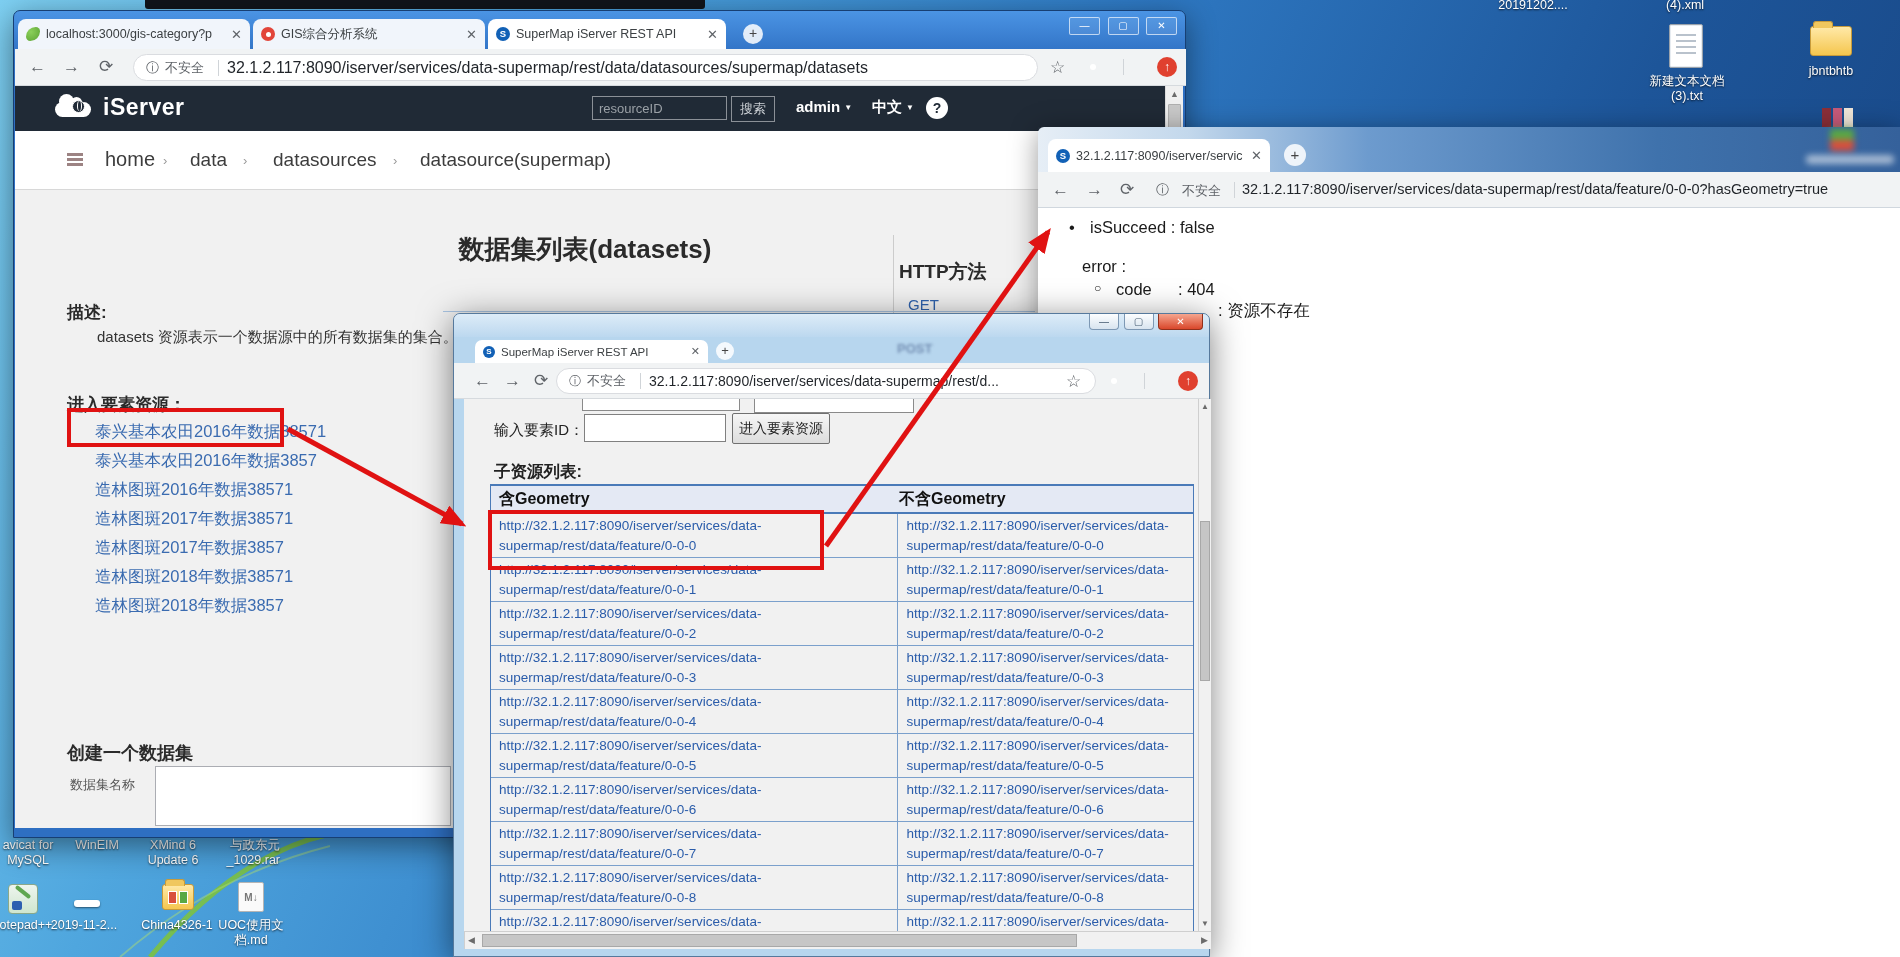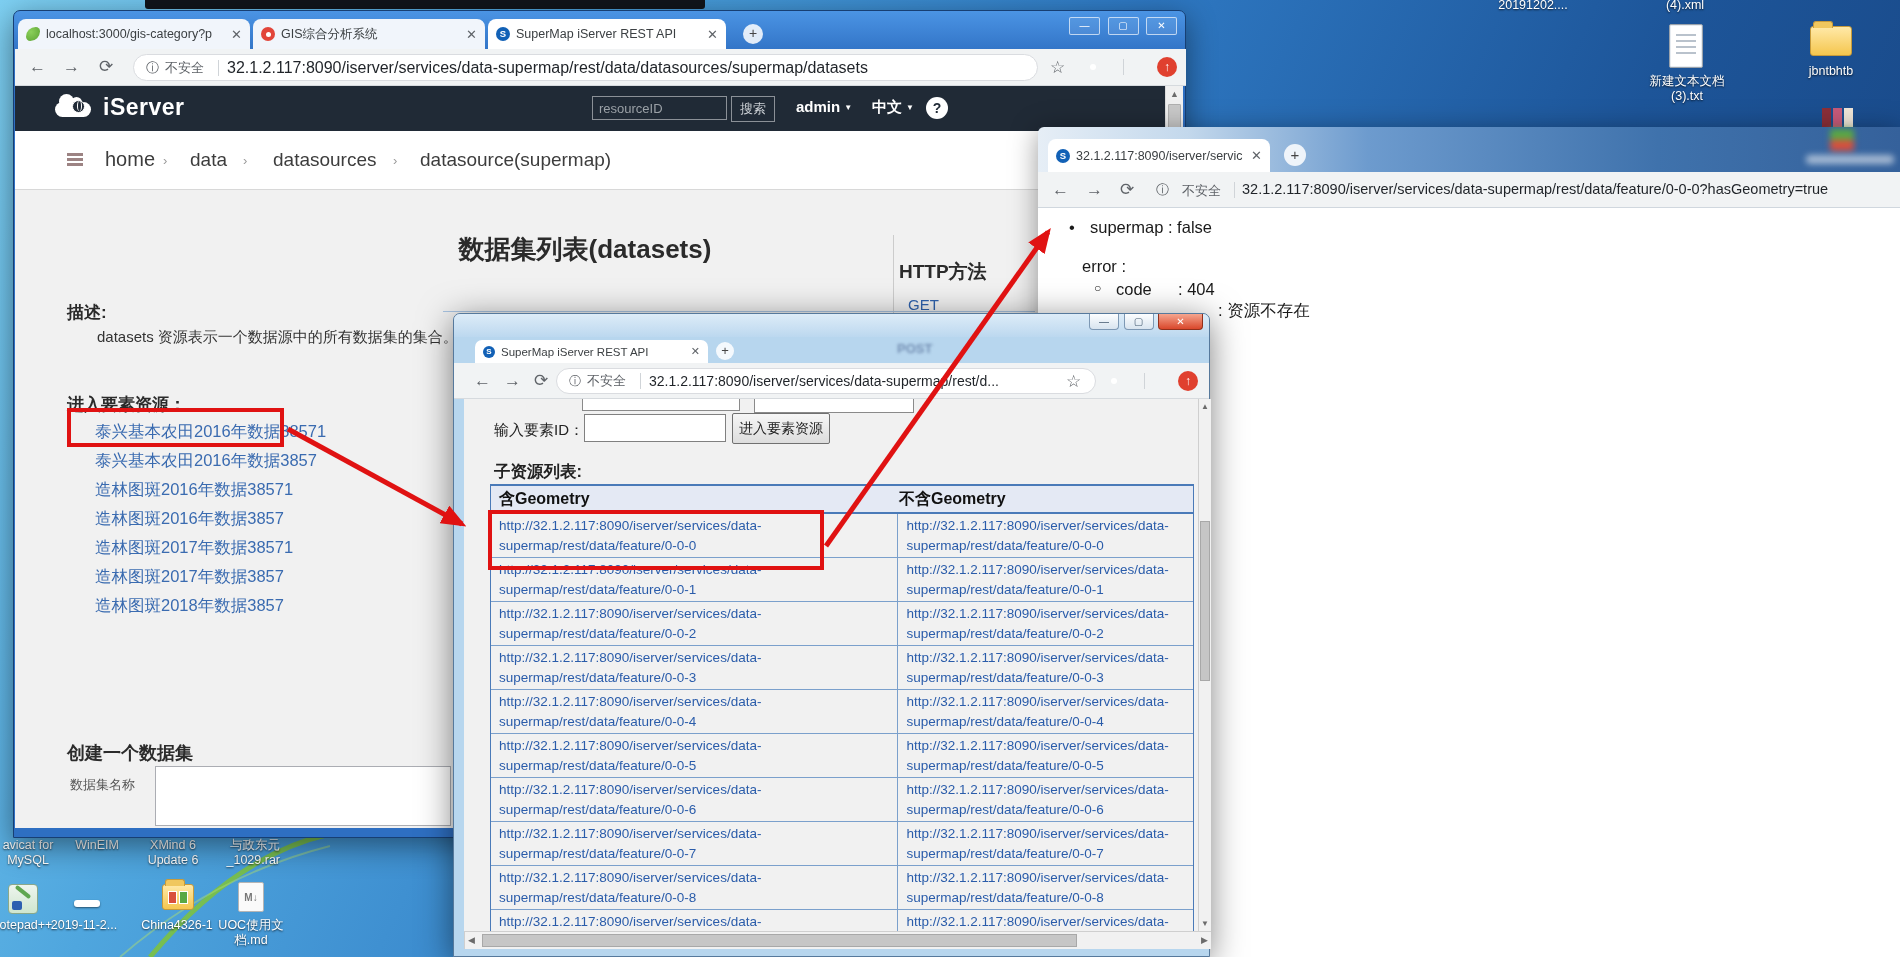--- a/index.html
+++ b/index.html
@@ -253,23 +253,23 @@
 
     <div class="main-content abs" style="left:1px;top:179px;width:1150px;height:638px;">
       <div class="pg-title abs" style="left:430px;top:42px;width:280px;">数据集列表(datasets)</div>
       <div class="bold-label abs" style="left:52px;top:111px;">描述:</div>
       <div class="abs" style="left:82px;top:138px;font-size:15px;color:#333;">datasets 资源表示一个数据源中的所有数据集的集合。</div>
       <div class="bold-label abs" style="left:52px;top:203px;">进入要素资源：</div>
       <div class="abs" style="left:80px;top:231px;width:330px;">
           <div class="ds-link">泰兴基本农田2016年数据38571</div>
           <div class="ds-link">泰兴基本农田2016年数据3857</div>
           <div class="ds-link">造林图斑2016年数据38571</div>
-          <div class="ds-link">造林图斑2016年数据3857</div>
           <div class="ds-link">造林图斑2017年数据38571</div>
           <div class="ds-link">造林图斑2017年数据3857</div>
+          <div class="ds-link">造林图斑2018年数据38571</div>
           <div class="ds-link">造林图斑2018年数据3857</div>
         </div>
       <div class="bold-label abs" style="left:884px;top:69px;font-size:19px;">HTTP方法</div>
       <div class="abs" style="left:893px;top:106px;font-size:15px;color:#2f62ad;">GET</div>
       <div class="abs" style="left:878px;top:45px;width:1px;height:78px;background:#cccccc;"></div>
       <div class="abs" style="left:428px;top:121px;width:592px;height:1px;background:#a9c4e2;"></div>
       <div class="bold-label abs" style="left:52px;top:551px;font-size:18px;">创建一个数据集</div>
       <div class="abs" style="left:55px;top:586px;font-size:13px;color:#555;">数据集名称</div>
       <input class="abs" style="left: 140px; top: 576px; width: 296px; height: 60px; background: rgb(255, 255, 255); border: 1px solid rgb(171, 173, 179);">
     </div>
@@ -295,21 +295,21 @@
       <span class="navic abs" style="left:14px;top:9px;">←</span>
       <span class="navic abs" style="left:48px;top:9px;">→</span>
       <span class="navic abs" style="left:82px;top:9px;">⟳</span>
       <span class="navic abs" style="left:118px;top:9px;font-size:13px;">ⓘ</span>
       <span class="sec abs" style="left:138px;top:10px;">不安全</span>
       <span class="vsep abs" style="left:188px;top:10px;"></span>
       <span class="urltxt abs" style="left:204px;top:9px;font-size:14.5px;width:640px;">32.1.2.117:8090/iserver/services/data-supermap/rest/data/feature/0-0-0?hasGeometry=true</span>
     </div>
     <div class="rw-content" style="position:relative;height:749px;">
       <span class="rw-txt abs" style="left:31px;top:10px;">•</span>
-      <span class="rw-txt abs" style="left:52px;top:10px;">supermap : false</span>
+      <span class="rw-txt abs" style="left:52px;top:10px;">isSucceed : false</span>
       <span class="rw-txt abs" style="left:44px;top:49px;">error :</span>
       <span class="rw-txt abs" style="left:56px;top:73px;font-size:12px;">○</span>
       <span class="rw-txt abs" style="left:78px;top:72px;">code</span>
       <span class="rw-txt abs" style="left:140px;top:72px;">: 404</span>
       <span class="rw-txt abs" style="left:180px;top:92px;">: 资源不存在</span>
     </div>
   </div>
 
   <div class="abs popup-win" style="z-index:30;">
     <div class="popup-title" style="position:relative;height:23px;">

